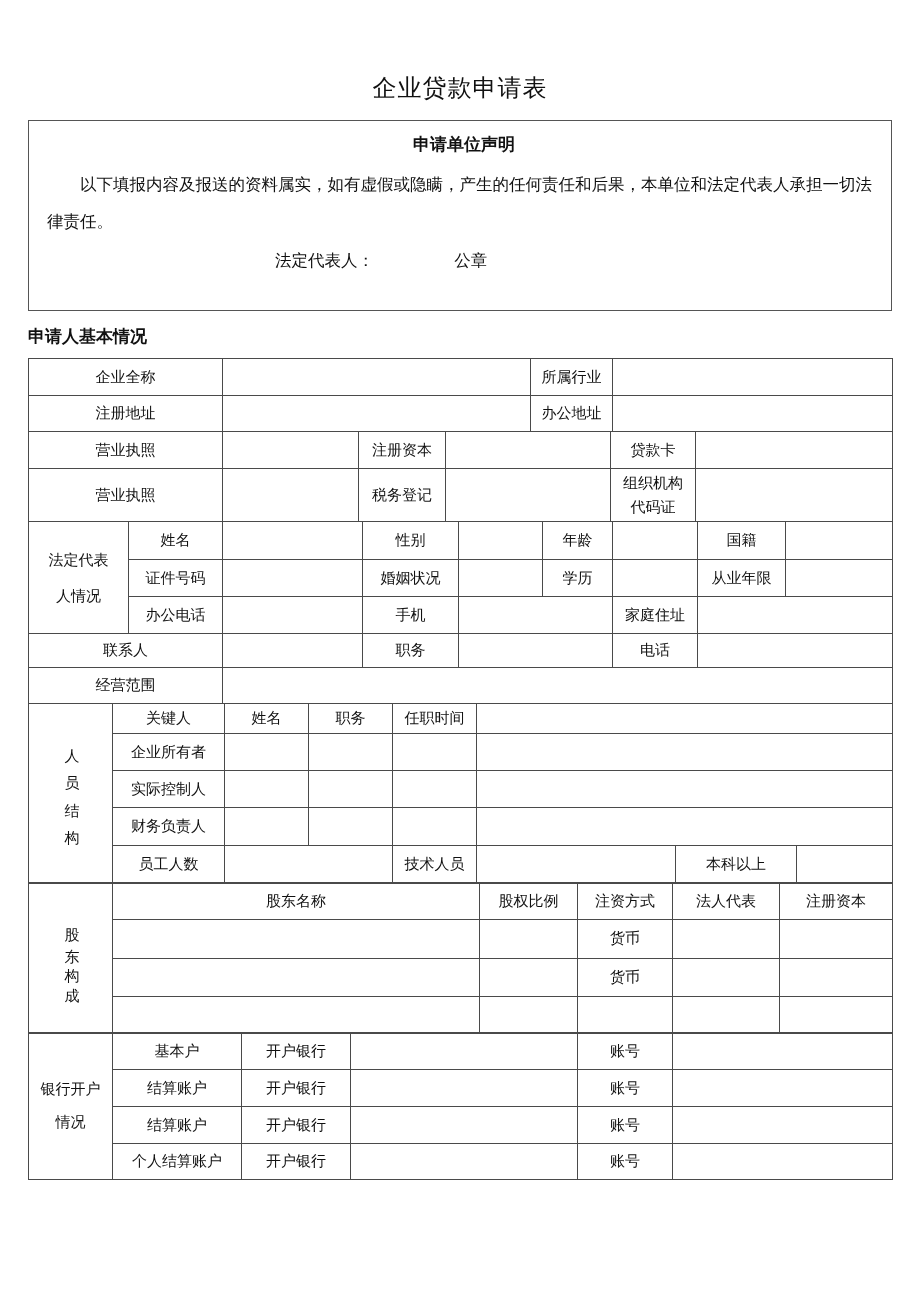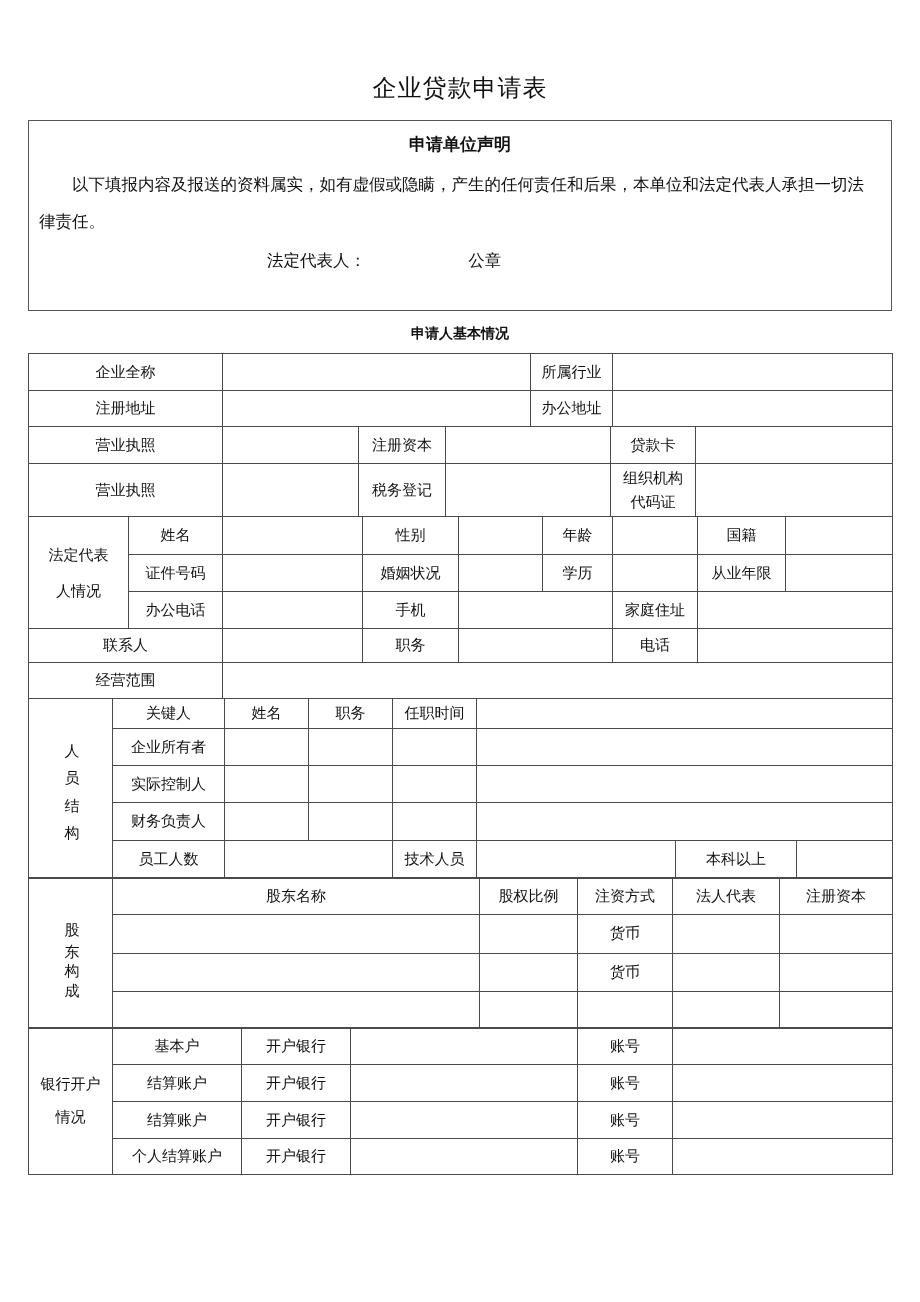--- a/index.html
+++ b/index.html
@@ -15,44 +15,44 @@
   .doc-title {
     text-align: center;
     font-size: 24px; font-weight: normal;
     letter-spacing: 1px;
     margin: 0 0 16px 0;
   }
 
   
   .decl-box {
     border: 1px solid #555555;
-    padding: 10px 0 38px 0;
+    padding: 10px 0 38px 8px;
   }
   .decl-heading {
     text-align: center;
     font-size: 17px; font-weight: bold;
     margin: 2px 0 10px 0;
   }
   .decl-body {
     font-size: 16.5px;
     line-height: 37px;
     text-indent: 33px;
     margin: 0;
     padding: 0 12px 0 10px;
   }
   .decl-sign-line {
     margin-top: 10px;
     padding-left: 238px;
     font-size: 16.5px;
   }
-  .decl-sign-line .seal { margin-left: 98px; }
+  .decl-sign-line .seal { margin-left: 76px; }
 
   .section-heading {
-    text-align: center;
-    font-size: 14px; font-weight: bold;
+    text-align: left;
+    font-size: 17px; font-weight: bold;
     margin: 14px 0 10px 0;
   }
 
   
   table.band {
     width: 864px;
     table-layout: fixed;
     border-collapse: collapse;
   }
   table.band + table.band { margin-top: -1px; }

